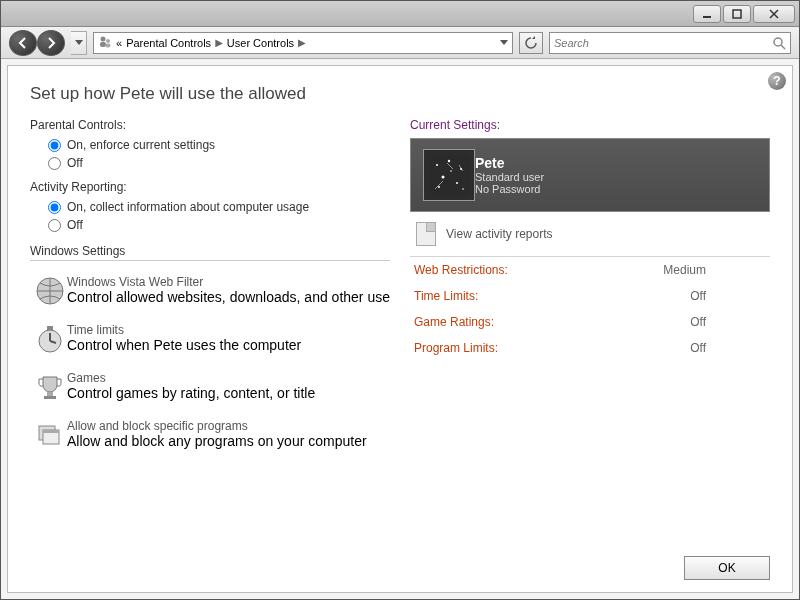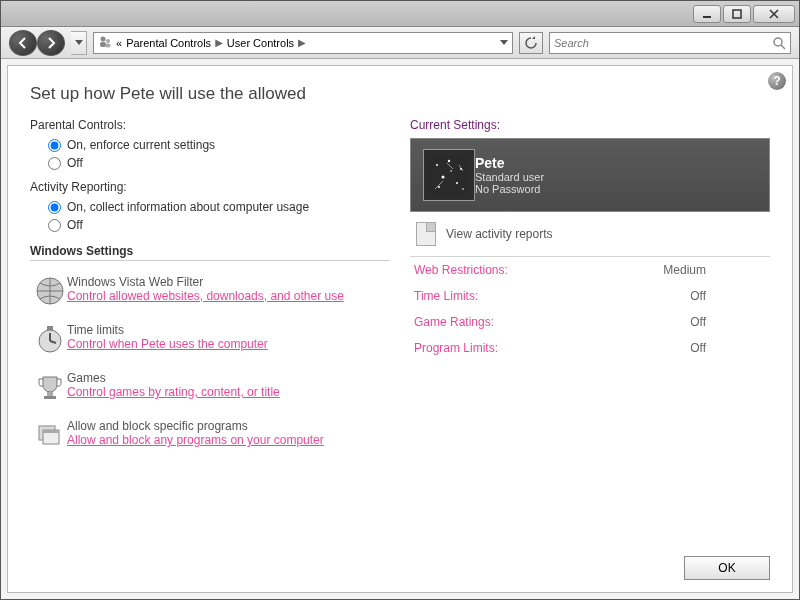--- a/index.html
+++ b/index.html
@@ -80,32 +80,32 @@
 .right { flex: 1 1 50%; font-size:12px; color:#333; }
 
 .group-label { font-size:12px; color:#333; margin-bottom:4px; }
 .radio-row { display:flex; align-items:center; gap:6px; padding:2px 0 2px 18px; }
 .radio-row input { margin:0; }
 .radio-row label { font-size:12px; }
 
 .fieldset {
   margin-top:10px;
 }
-.fieldset-title { font-size:12px; color:#333; position:relative;font-weight:bold; }
+.fieldset-title { font-size:12px; color:#333; position:relative; }
 .fieldset-rule { border:none; border-top:1px solid #ccc; margin-top:2px; margin-bottom:8px; }
 
 .setting-item {
   display:flex; gap:1px; padding:6px 0 10px 4px; align-items:flex-start; cursor:pointer;
 }
 .setting-item .icon32 {
   width:32px;height:32px; flex-shrink:0;
   display:flex;align-items:center;justify-content:center;
 }
 .setting-item .titles .t1 { color:#555; font-size:12px; }
-.setting-item .titles .t2 { color:#ec4899; font-size:12px;text-decoration:underline; }
+.setting-item .titles .t2 { color:#000000; font-size:14px; }
 
 .right .section-label { font-size:12px; color:#701a75; margin-bottom:6px; }
 .user-card {
   background:linear-gradient(to bottom,#5a5a5a,#4a4a4a);
   border:1px solid #888; padding:10px 12px; display:flex; align-items:center;
   color:#eee;
 }
 .user-card .avatar {
   width:52px;height:52px; background:#2c2c2c; border:1px solid #999;
   display:flex;align-items:center;justify-content:center;
@@ -117,21 +117,21 @@
 .activity-link {
   display:flex; align-items:center; gap:10px; padding:10px 6px; color:#555; cursor:pointer;
 }
 .activity-link .doc-icon {
   width:20px; height:24px; background:#eee; border:1px solid #aaa; position:relative;
 }
 .activity-link .doc-icon::before { content:""; position:absolute; top:0; right:0; width:8px;height:8px; background:#ccc; border-left:1px solid #aaa; border-bottom:1px solid #aaa; }
 
 .status-row { display:flex; justify-content:space-between; padding:6px 4px; font-size:12px; }
 .status-row.first { border-top:1px solid #d4d4d4; }
-.status-row .k { color:#ec4899; }
+.status-row .k { color:#c2410c; }
 .status-row .v { color:#666; padding-right: 60px; }
 
 .footer { display:flex; justify-content:flex-end; padding-top:10px; }
 .ok-btn {
   width:86px; height:24px; border:1px solid #888; border-radius:0;
   background:linear-gradient(to bottom,#fdfdfd,#e2e2e2);
   font-size:12px; cursor:pointer;
 }
 
 .tri-down { width:0;height:0;border-left:4px solid transparent;border-right:4px solid transparent;border-top:5px solid #555;}

